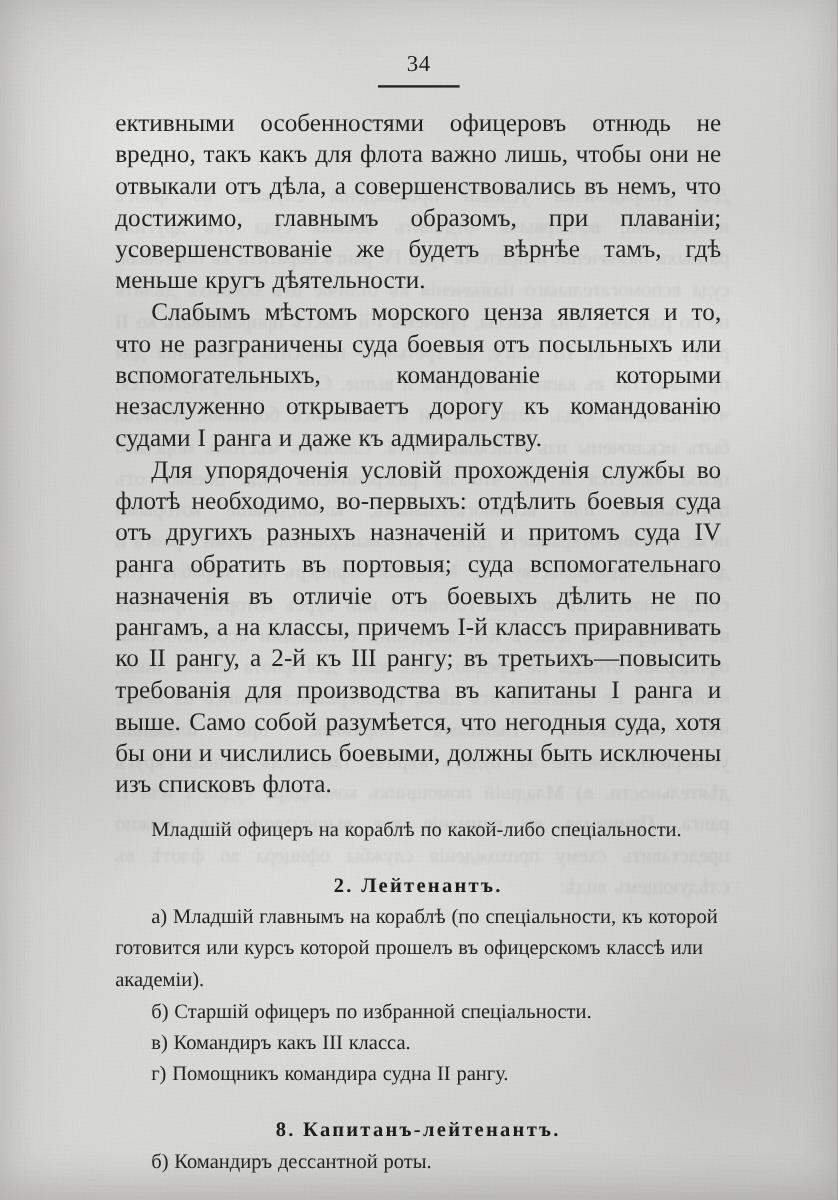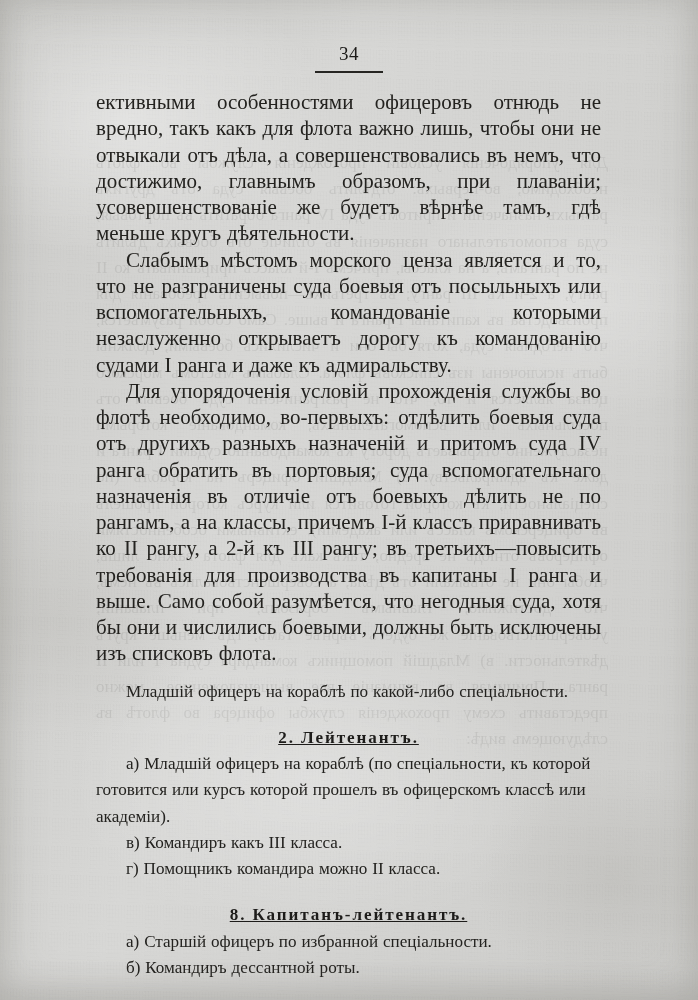--- a/index.html
+++ b/index.html
@@ -119,21 +119,21 @@
   
   .rank-head {
     margin: 0;
     font-size: 17.1px;
     line-height: 26.25px;
     font-weight: bold;
     text-align: center;
     letter-spacing: 1.9px;
     color: #1d1c1a;
   }
-  .rank-head.pad-top-s { padding-top: 13px; text-decoration: underline; }
+  .rank-head.pad-top-s { padding-top: 13px; }
 
   .sub-item {
     margin: 0;
     font-size: 17.1px;
     line-height: 26.25px;
     text-align: left;
     text-indent: 30px;
     color: #23221f;
     word-spacing: 0.6px;
   }
@@ -168,27 +168,27 @@
       <p class="para indent">Для упорядоченія условій прохожденія службы во флотѣ необходимо, во-первыхъ: отдѣлить боевыя суда отъ другихъ разныхъ назначеній и притомъ суда IV ранга обратить въ портовыя; суда вспомогательнаго назначенія въ отличіе отъ боевыхъ дѣлить не по рангамъ, а на классы, причемъ I-й классъ приравнивать ко II рангу, а 2-й къ III рангу; въ третьихъ—повысить требованія для производства въ капитаны I ранга и выше. Само собой разумѣется, что негодныя суда, хотя бы они и числились боевыми, должны быть исключены изъ списковъ флота.</p>
 
 
       <div class="gap-m"></div>
 
       <p class="sub-item">Младшій офицеръ на кораблѣ по какой-либо спеціальности.</p>
 
       <div class="gap-s"></div>
 
       <p class="rank-head pad-top-s">2. Лейтенантъ.</p>
-      <p class="sub-item">а) Младшій офицеръ на кораблѣ (по спеціальности, къ которой готовится или курсъ которой прошелъ въ офицерскомъ классѣ или академіи).</p>
+      <p class="sub-item">а) Младшій главнымъ на кораблѣ (по спеціальности, къ которой готовится или курсъ которой прошелъ въ офицерскомъ классѣ или академіи).</p>
+      <p class="sub-item">б) Старшій офицеръ по избранной спеціальности.</p>
       <p class="sub-item">в) Командиръ какъ III класса.</p>
-      <p class="sub-item">г) Помощникъ командира можно II класса.</p>
+      <p class="sub-item">г) Помощникъ командира судна II рангу.</p>
 
       <div class="gap-s"></div>
 
       <p class="rank-head pad-top-s">8. Капитанъ-лейтенантъ.</p>
-      <p class="sub-item">а) Старшій офицеръ по избранной спеціальности.</p>
       <p class="sub-item">б) Командиръ дессантной роты.</p>
 
     </div>
   </div>
 
   <div class="edge-shadow"></div>
 </div>
 
 </body></html>

